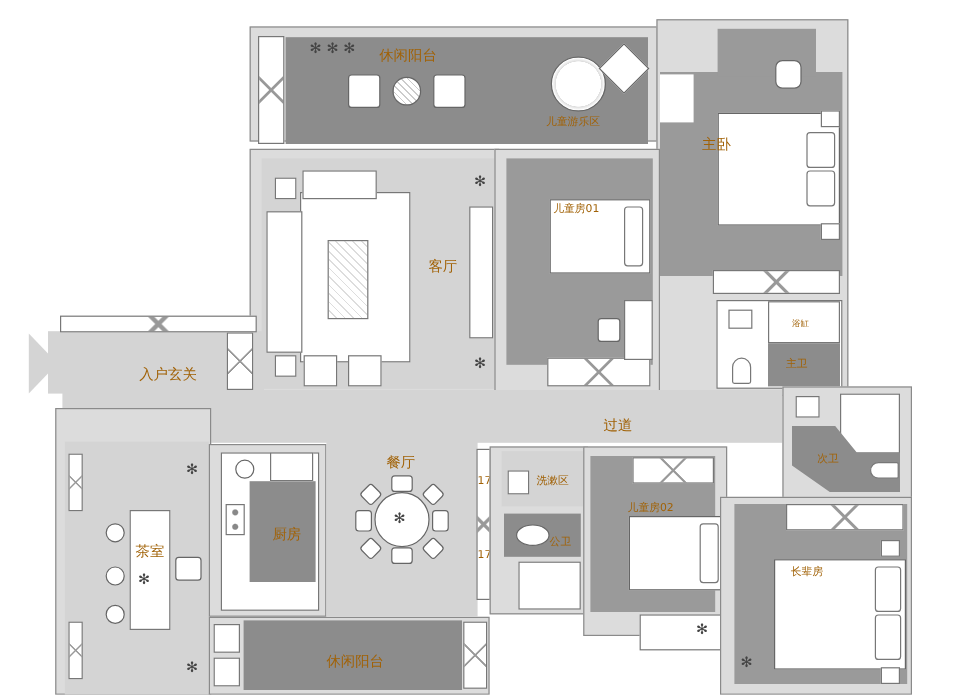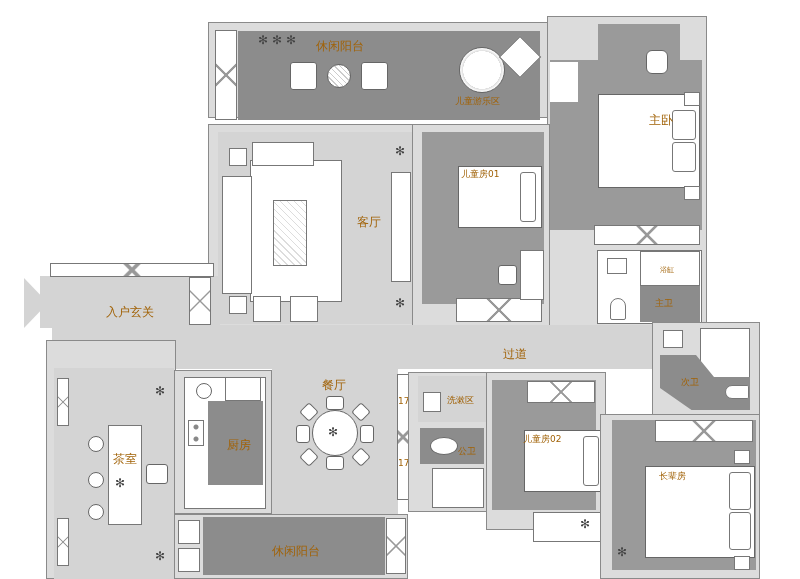--- a/index.html
+++ b/index.html
@@ -42,21 +42,21 @@
   <span class="plant" style="left:272px;top:34px;">✻</span>
   <span class="plant" style="left:286px;top:34px;">✻</span>
 
   <div class="abs wall" style="left:547px;top:16px;width:160px;height:314px;"></div>
   <div class="abs mid" style="left:550px;top:60px;width:152px;height:170px;"></div>
   <div class="abs mid" style="left:598px;top:24px;width:82px;height:40px;"></div>
   <div class="abs white" style="left:550px;top:62px;width:28px;height:40px;border:none;"></div>
   <div class="bed" style="left:598px;top:94px;width:100px;height:92px;"></div>
   <div class="pillow" style="left:672px;top:110px;width:22px;height:28px;"></div>
   <div class="pillow" style="left:672px;top:142px;width:22px;height:28px;"></div>
-  <span class="label" style="left:649px;top:112px;">主卧</span>
+  <span class="label" style="left:585px;top:112px;">主卧</span>
   <div class="chair" style="left:646px;top:50px;width:20px;height:22px;border-radius:6px;"></div>
   <div class="abs white" style="left:684px;top:92px;width:16px;height:14px;"></div>
   <div class="abs white" style="left:684px;top:186px;width:16px;height:14px;"></div>
   <div class="abs cab" style="left:594px;top:225px;width:106px;height:20px;"></div>
 
   <div class="abs white" style="left:597px;top:250px;width:105px;height:74px;"></div>
   <div class="abs white" style="left:640px;top:251px;width:60px;height:35px;"></div>
   <span class="label xs" style="left:660px;top:265px;text-align:center;">浴缸</span>
   <div class="abs dark" style="left:640px;top:286px;width:60px;height:36px;"></div>
   <span class="label sm" style="left:655px;top:297px;">主卫</span>
@@ -85,21 +85,21 @@
   <span class="label sm" style="left:461px;top:168px;">儿童房01</span>
   <div class="chair" style="left:498px;top:265px;width:17px;height:18px;"></div>
   <div class="abs cab" style="left:456px;top:298px;width:86px;height:24px;"></div>
   <div class="abs white" style="left:520px;top:250px;width:24px;height:50px;"></div>
 
   <div class="abs light" style="left:40px;top:276px;width:180px;height:52px;"></div>
   <div class="abs light" style="left:52px;top:325px;width:600px;height:44px;"></div>
   <div class="abs cab" style="left:50px;top:263px;width:164px;height:14px;"></div>
   <div class="abs cab" style="left:189px;top:277px;width:22px;height:48px;"></div>
   <div class="abs" style="left:24px;top:278px;width:0;height:0;border-top:25px solid transparent;border-bottom:25px solid transparent;border-left:24px solid #d4d4d4;"></div>
-  <span class="label" style="left:106px;top:304px;">入户玄关</span>
+  <span class="label" style="left:116px;top:304px;">入户玄关</span>
   <span class="label" style="left:503px;top:346px;">过道</span>
 
   <div class="abs wall" style="left:46px;top:340px;width:130px;height:239px;"></div>
   <div class="abs light" style="left:54px;top:368px;width:120px;height:211px;"></div>
   <div class="abs cab" style="left:57px;top:378px;width:12px;height:48px;"></div>
   <div class="abs cab" style="left:57px;top:518px;width:12px;height:48px;"></div>
   <div class="abs white" style="left:108px;top:425px;width:34px;height:100px;"></div>
   <div class="round" style="left:88px;top:436px;width:14px;height:14px;"></div>
   <div class="round" style="left:88px;top:472px;width:14px;height:14px;"></div>
   <div class="round" style="left:88px;top:504px;width:14px;height:14px;"></div>
@@ -147,21 +147,21 @@
   <div class="abs dark" style="left:420px;top:428px;width:64px;height:36px;"></div>
   <div class="round" style="left:430px;top:437px;width:26px;height:16px;"></div>
   <span class="label sm" style="left:458px;top:445px;">公卫</span>
   <div class="abs white" style="left:432px;top:468px;width:52px;height:40px;"></div>
 
   <div class="abs wall" style="left:486px;top:372px;width:120px;height:158px;"></div>
   <div class="abs mid" style="left:492px;top:380px;width:104px;height:130px;"></div>
   <div class="abs cab" style="left:527px;top:381px;width:68px;height:22px;"></div>
   <div class="bed" style="left:524px;top:430px;width:80px;height:60px;"></div>
   <div class="pillow" style="left:583px;top:436px;width:14px;height:48px;"></div>
-  <span class="label sm" style="left:523px;top:433px;">儿童房02</span>
+  <span class="label sm" style="left:523px;top:417px;">儿童房02</span>
   <div class="abs white" style="left:533px;top:512px;width:68px;height:30px;"></div>
   <span class="plant" style="left:580px;top:518px;">✻</span>
 
   <div class="abs wall" style="left:652px;top:322px;width:108px;height:100px;"></div>
   <div class="abs white" style="left:663px;top:330px;width:20px;height:18px;"></div>
   <div class="abs white" style="left:700px;top:328px;width:50px;height:50px;"></div>
   <div class="abs dark" style="left:660px;top:355px;width:90px;height:55px;clip-path:polygon(0 0,40% 0,60% 40%,100% 40%,100% 100%,35% 100%,0 60%);"></div>
   <span class="label sm" style="left:681px;top:376px;">次卫</span>
   <div class="abs white" style="left:725px;top:385px;width:24px;height:14px;border-radius:8px 2px 2px 8px;"></div>
 

